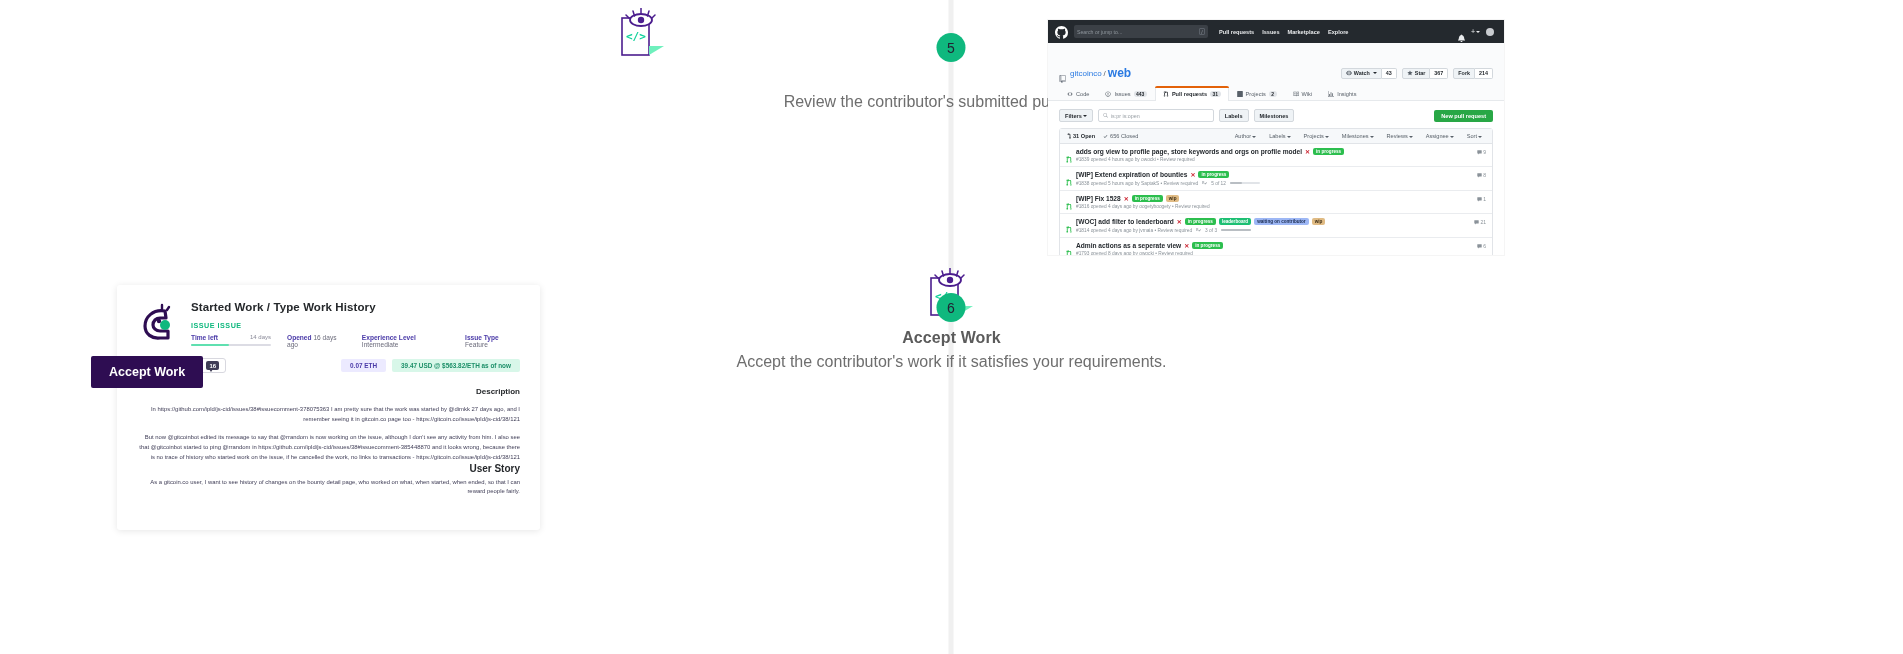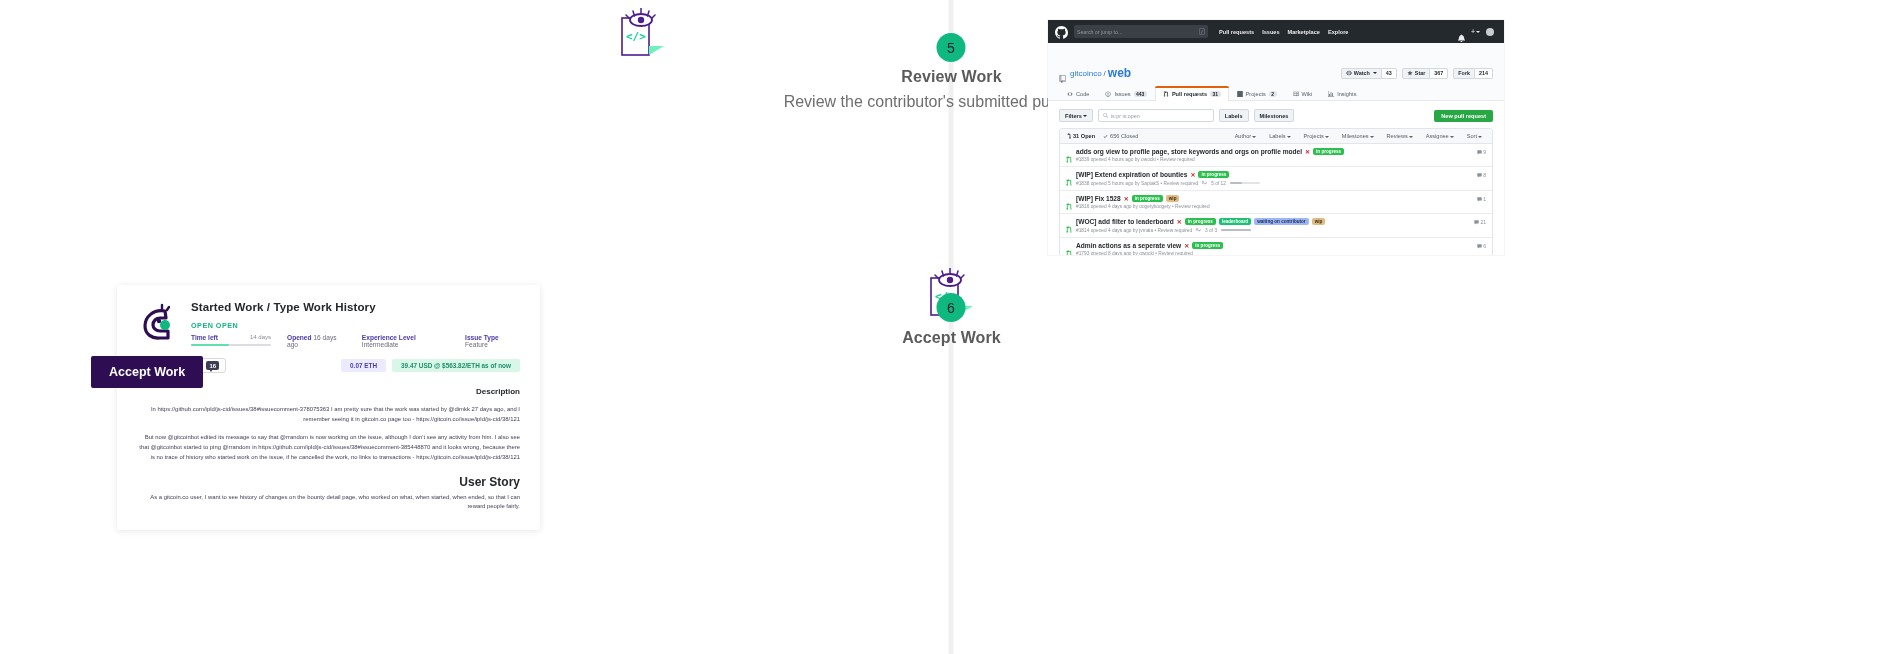--- a/index.html
+++ b/index.html
@@ -205,21 +205,21 @@
     padding: 3px 9px; border-radius: 2px;
   }
   .bc-usd {
     background: #d8f7e9; color: #1c8f68; font-size: 6.4px; font-weight: 700;
     padding: 3px 9px; border-radius: 2px;
   }
 
   .bc-desc { padding: 14px 20px 0 20px; text-align: right; }
   .bc-desc h4 { font-size: 8px; color: #25282b; font-weight: 700; }
   .bc-p { font-size: 5.9px; color: #3f3d56; line-height: 1.65; margin-top: 9px; }
-  .bc-sub { font-size: 12px; color: #25282b; font-weight: 700; margin-top: 12px; }
+  .bc-sub { font-size: 10px; color: #25282b; font-weight: 700; }
   .bc-p2 { font-size: 5.9px; color: #3f3d56; line-height: 1.6; margin-top: 4px; }
 
   
   .accept-callout {
     position: absolute; left: 91px; top: 356px;
     background: #2e0d52; color: #ffffff;
     font-size: 12.5px; font-weight: 700;
     padding: 9px 18px; border-radius: 2px; z-index: 10;
     white-space: nowrap;
   }
@@ -227,27 +227,27 @@
 </head>
 <body>
 
 <div class="stage">
 
   <div class="timeline-rail"></div>
 
   <div class="step-node n5">
     <span>5</span>
   </div>
-  <div class="step-title t5">Review Work</div>
   <div class="step-desc d5">Review the contributor's submitted pull request.</div>
 
   <div class="step-node n6">
     <span>6</span>
   </div>
   <div class="step-title t6">Accept Work</div>
+  <div class="step-desc d6">Accept the contributor's work if it satisfies your requirements.</div>
 
   <div class="code-eye a">
     <svg width="56" height="50" viewBox="0 0 56 50">
       <rect x="10" y="10" width="27" height="37" fill="#ffffff" stroke="#4b1d8e" stroke-width="1.6"></rect>
       <path d="M37 38 L52 38 L37 47 Z" fill="#6ff0bd"></path>
       <text x="14" y="32" font-family="DejaVu Sans Mono, monospace" font-size="11" fill="#0fd19a" font-weight="bold">&lt;/&gt;</text>
       <ellipse cx="29" cy="12" rx="11" ry="6" fill="#ffffff" stroke="#4b1d8e" stroke-width="1.8"></ellipse>
       <circle cx="29" cy="12" r="3.2" fill="#4b1d8e"></circle>
       <path d="M21 3 L22.5 8 M29 0 L29 6 M37 3 L35.5 8 M14 7 L17 10 M43 7 L40 10" stroke="#4b1d8e" stroke-width="1.5" stroke-linecap="round" fill="none"></path>
     </svg>
@@ -572,21 +572,21 @@
       <span class="bc-logo">
         <svg width="42" height="42" viewBox="0 0 42 42">
           <path d="M28 10 C16 8 8 16 8 25 C8 33 15 38 23 37 L31 37 L31 30 L23 30 C19 30 16 27 16 24 C16 20 19 17 23 17 L29 17 Z" fill="none" stroke="#2e0d52" stroke-width="3.2" stroke-linejoin="round"></path>
           <circle cx="28" cy="24" r="5" fill="#0fb87e"></circle>
           <circle cx="22" cy="20" r="2.2" fill="#2e0d52"></circle>
           <path d="M25 8 L25 4 M30 9 L32 6" stroke="#2e0d52" stroke-width="2.4" stroke-linecap="round"></path>
         </svg>
       </span>
       <div class="bc-headinfo">
         <div class="bc-title">Started Work / Type Work History</div>
-        <div class="bc-open">OPEN OPEN</div>
+        <div class="bc-open">ISSUE ISSUE</div>
         <div class="bc-meta">
           <div class="bc-timeleft">
             <div class="row">
               <span class="k">Time left</span>
               <span class="v">14 days</span>
             </div>
             <div class="bc-bar">
                 <i></i>
               </div>
           </div>

